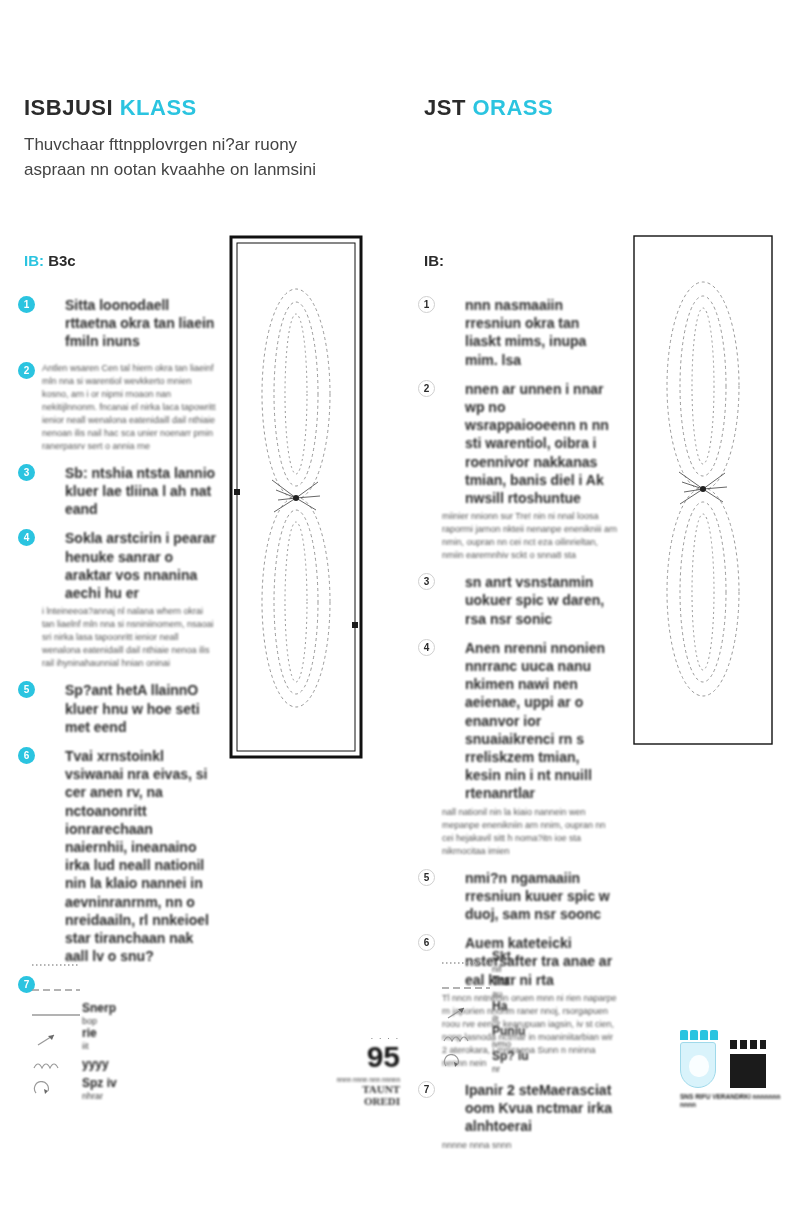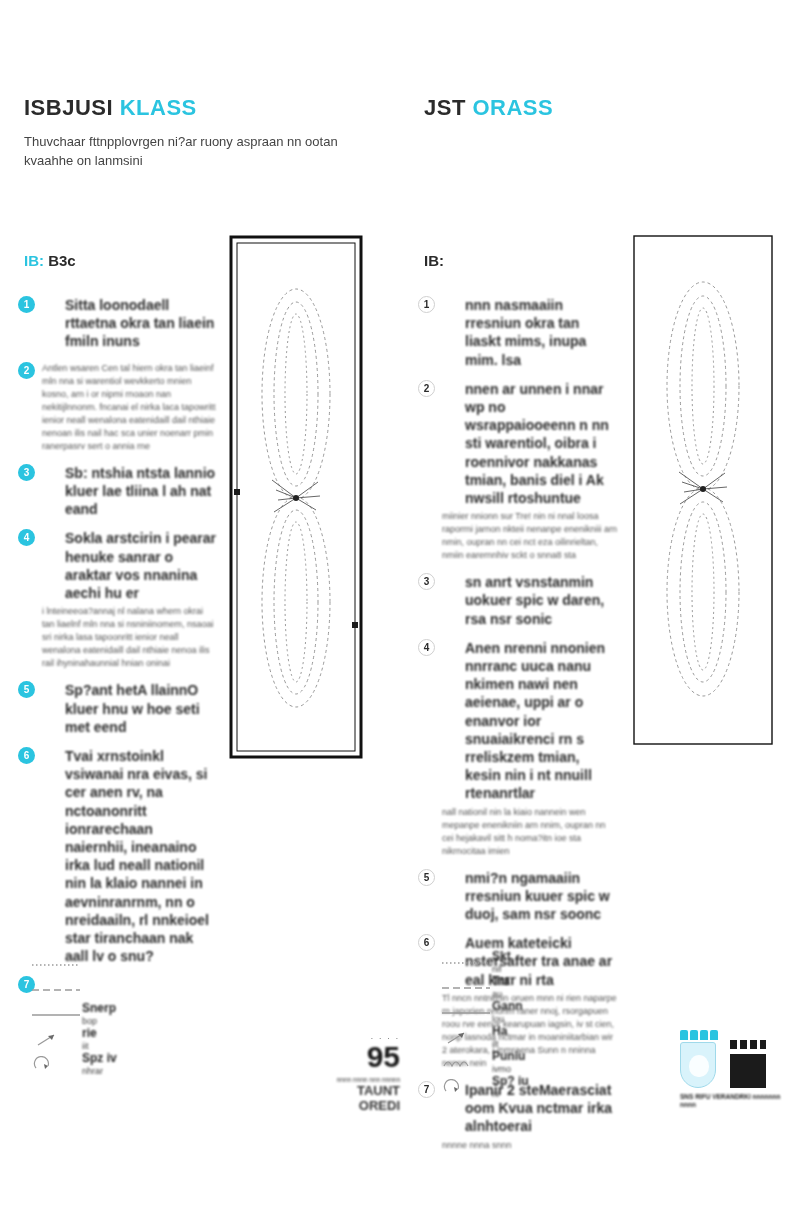--- a/index.html
+++ b/index.html
@@ -24,21 +24,21 @@
   
   .title-block { position: absolute; left: 24px; top: 96px; width: 320px; }
   .title {
     font-size: 22px; font-weight: bold; letter-spacing: .5px;
     color: #2bc4e0; line-height: 1.05;
     filter: blur(0.4px);
   }
   .title .dark { color: #2b2b2b; }
   .subtitle {
     margin-top: 14px;
-    font-size: 13px; line-height: 1.45; color: #444;
+    font-size: 17px; line-height: 1.45; color: #444;
     filter: blur(0.7px);
   }
 
   .section-label {
     position: absolute; left: 24px; top: 252px;
     font-size: 15px; font-weight: bold; color: #2bc4e0;
     filter: blur(0.5px);
   }
   .section-label .dark { color: #2b2b2b; }
 
@@ -74,21 +74,21 @@
   .legend-row { display: flex; align-items: center; height: 25px; }
   .legend-sym { width: 52px; height: 18px; flex: 0 0 52px; }
   .legend-txt { font-size: 9px; line-height: 1.25; color: #3a3a3a; filter: blur(0.9px); }
   .legend-txt b { display: block; font-weight: bold; font-size: 12px; color: #222; }
 
   
   .footer-center { position: absolute; left: 330px; top: 1035px; width: 70px; text-align: right; }
   .footer-center .bars { font-size: 7px; letter-spacing: 2px; color: #555; filter: blur(0.6px); }
   .footer-center .glyph { font-size: 30px; font-weight: bold; color: #1b1b1b; line-height: 1; filter: blur(0.8px); }
   .footer-center .cap { font-size: 6.5px; color: #333; margin-top: 4px; filter: blur(0.8px); }
-  .footer-center .cap b { display: block; font-size: 13px; }
+  .footer-center .cap b { display: block; font-size: 11px; font-family: Liberation Serif, serif; }
 
   .footer-right { position: absolute; left: 680px; top: 1030px; width: 110px; }
   .crest {
     width: 36px; height: 46px; background: #d9f3fb;
     border: 1px solid #9fd9ea; border-radius: 3px 3px 18px 18px;
     position: relative; filter: blur(0.5px);
   }
   .crest:after {
     content: ""; position: absolute; left: 8px; top: 12px;
     width: 20px; height: 22px; border-radius: 50% 50% 45% 45%;
@@ -196,20 +196,31 @@
       <div class="legend-row">
         <span class="legend-sym">
           <svg width="52" height="18">
               <path class="dotline" d="M8 14 L24 4" stroke-width="1.3"></path>
               <path d="M24 4 L18 5 L22 9 Z" fill="#6a6a6a"></path>
             </svg>
         </span>
         <span class="legend-txt">
           <b>rie</b>
           <span>iit</span>
+        </span>
+      </div>
+      <div class="legend-row">
+        <span class="legend-sym">
+          <svg width="52" height="18">
+              <path class="dotline" d="M4 12 q4 -8 8 0 q4 -8 8 0 q4 -8 8 0" stroke-width="1.2"></path>
+            </svg>
+        </span>
+        <span class="legend-txt">
+          <b>yyyy</b>
+          <span></span>
         </span>
       </div>
       <div class="legend-row">
         <span class="legend-sym">
           <svg width="52" height="18">
               <path class="dotline" d="M6 12 a7 7 0 1 1 12 -2" stroke-width="1.2"></path>
               <path d="M18 10 L14 8 L15 13 Z" fill="#6a6a6a"></path>
             </svg>
         </span>
         <span class="legend-txt">
@@ -317,31 +328,20 @@
             </svg>
         </span>
         <span class="legend-txt">
           <b>Tra</b>
           <span>au</span>
         </span>
       </div>
       <div class="legend-row">
         <span class="legend-sym">
           <svg width="52" height="18">
-              <line class="dotline" x1="2" y1="9" x2="50" y2="9" stroke-width="1.6"></line>
-            </svg>
-        </span>
-        <span class="legend-txt">
-          <b>Gann</b>
-          <span>lou</span>
-        </span>
-      </div>
-      <div class="legend-row">
-        <span class="legend-sym">
-          <svg width="52" height="18">
               <path class="dotline" d="M8 14 L24 4" stroke-width="1.3"></path>
               <path d="M24 4 L18 5 L22 9 Z" fill="#6a6a6a"></path>
             </svg>
         </span>
         <span class="legend-txt">
           <b>Ha</b>
           <span>ilt</span>
         </span>
       </div>
       <div class="legend-row">

